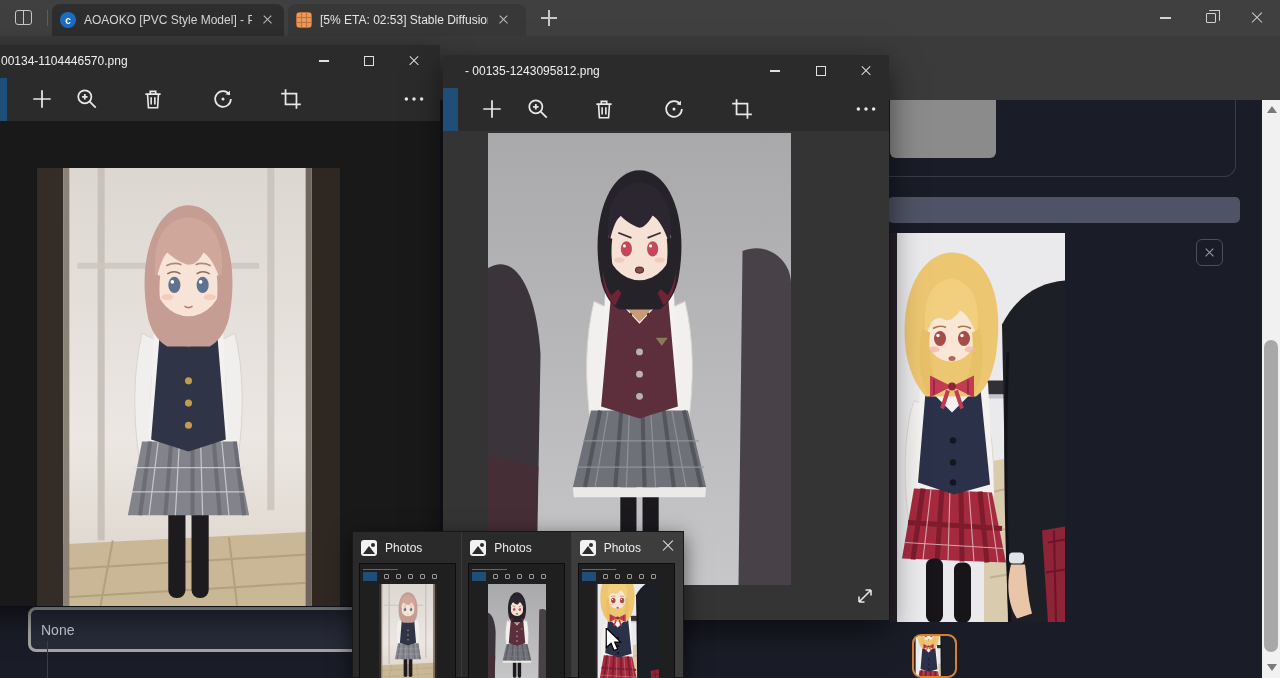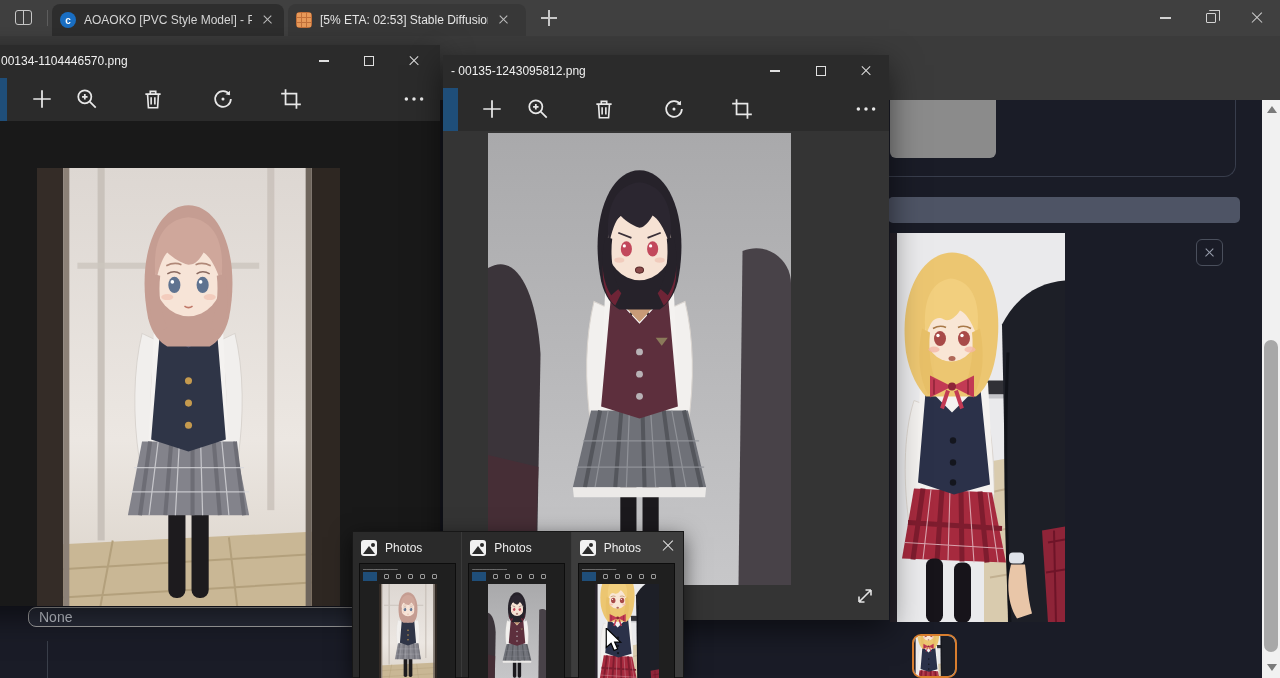--- a/index.html
+++ b/index.html
@@ -71,22 +71,22 @@
                      border-right:1px solid #383d4c; border-bottom:1px solid #383d4c;
                      border-radius:0 0 12px 0; z-index:1; }
   #sd-progress-bar { left:888px; top:197px; width:352px; height:26px; background:#4e5465;
                      border-radius:5px; z-index:1; }
   #sd-image { left:890px; top:233px; width:175px; height:389px; z-index:1; background:#e9e9eb; }
   #sd-close-btn { left:1196px; top:239px; width:27px; height:27px; border:1px solid #4a4f5c;
                   border-radius:6px; z-index:1; display:flex; align-items:center; justify-content:center; }
   #sd-close-btn .xicon::before,#sd-close-btn .xicon::after { background:#9aa0ae; }
   #sd-thumb { left:912px; top:634px; width:45px; height:44px; border:2px solid #d97e2e;
               border-radius:9px; overflow:hidden; background:#e9e9eb; z-index:1; }
-  #sd-none-dd { left:28px; top:607px; width:420px; height:20px; background:#272b38;
-                border:1px solid #a3a3a3; border-radius:8px; display:flex; align-items:center;
+  #sd-none-dd { left:28px; top:607px; width:420px; height:45px; background:#272b38;
+                border:3px solid #a3a3a3; border-radius:8px; display:flex; align-items:center;
                 padding:0 10px; color:#c9cdd6; font-size:14px; z-index:1; }
   #sd-vline { left:47px; top:641px; width:1px; height:37px; background:#3a3f4a; z-index:1; }
 
   
   #scrollbar { left:1262px; top:100px; width:18px; height:578px; background:#f1f1f1; z-index:1; }
   #sb-up { left:1267px; top:106px; width:0; height:0; border-left:5px solid transparent;
            border-right:5px solid transparent; border-bottom:7px solid #7a7a7a; z-index:2; }
   #sb-down { left:1267px; top:664px; width:0; height:0; border-left:5px solid transparent;
              border-right:5px solid transparent; border-top:7px solid #7a7a7a; z-index:2; }
   #sb-thumb { left:1264px; top:340px; width:14px; height:312px; background:#a8a8a8; border-radius:7px; z-index:2; }
@@ -469,21 +469,21 @@
     </div>
     <div class="pcanvas" id="canvas1">
       <svg class="photo-img" style="left:97px; top:47px;" width="303" height="452">
           <use href="#girl-a"></use>
         </svg>
     </div>
   </div>
 
   <div class="abs photos-win" id="photos2">
     <div class="ptitlebar">
-      <span class="ptitle" style="margin-left:8px;">- 00135-1243095812.png</span>
+      <span class="ptitle" style="margin-left:22px;">- 00135-1243095812.png</span>
       <div class="pctl" style="left:310px;">
           <span class="pmin"></span>
         </div>
       <div class="pctl" style="left:356px;">
           <span class="pmax"></span>
         </div>
       <div class="pctl" style="left:401px;">
           <span class="px"></span>
         </div>
     </div>

